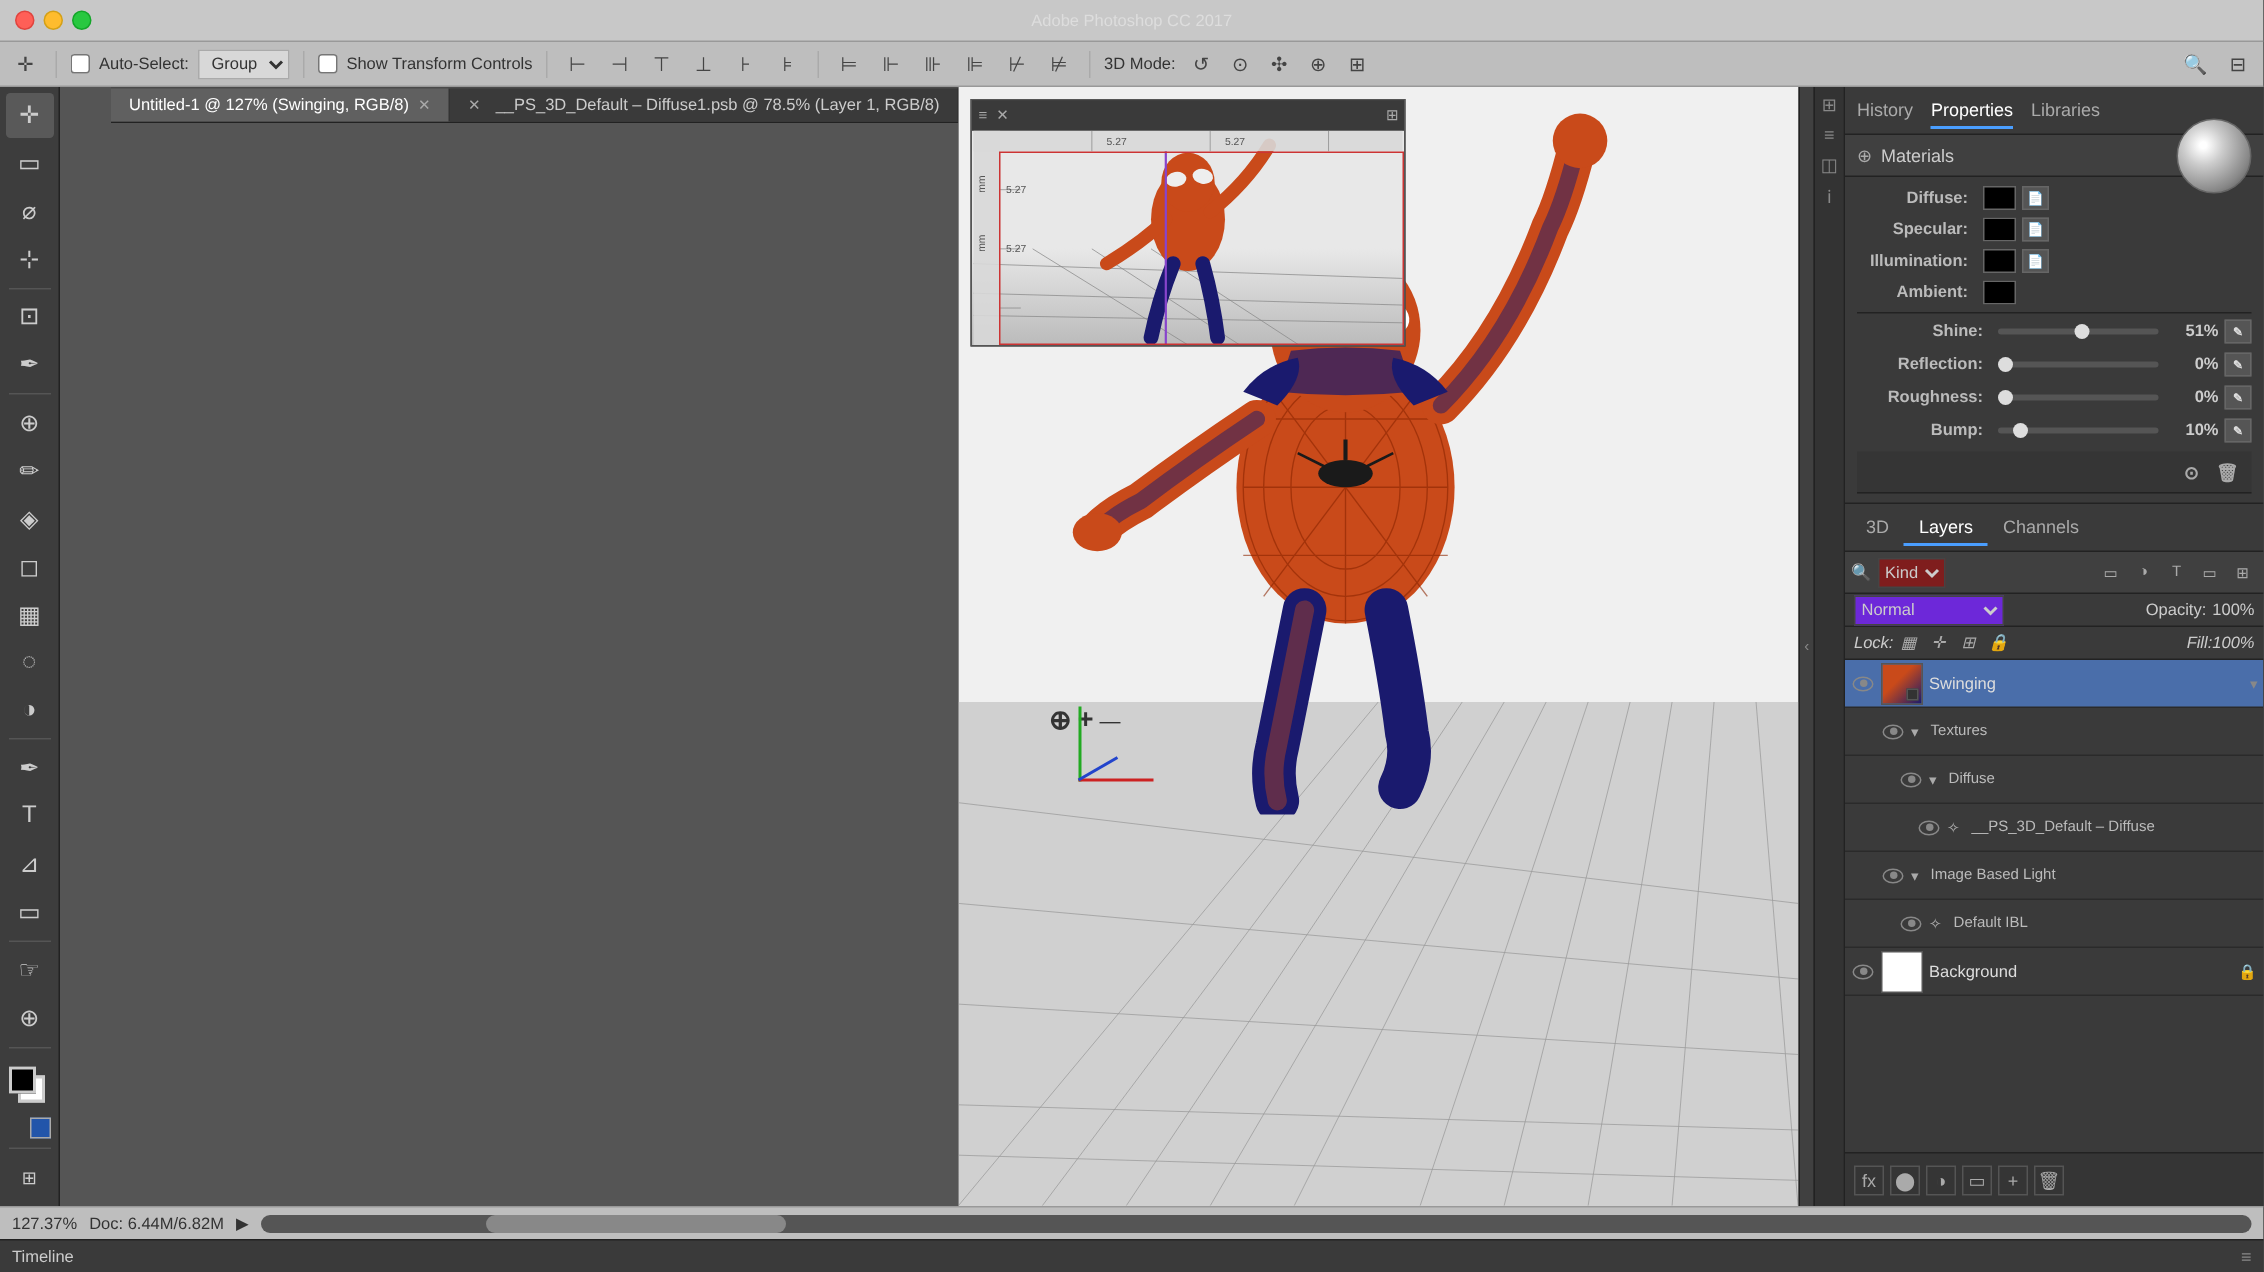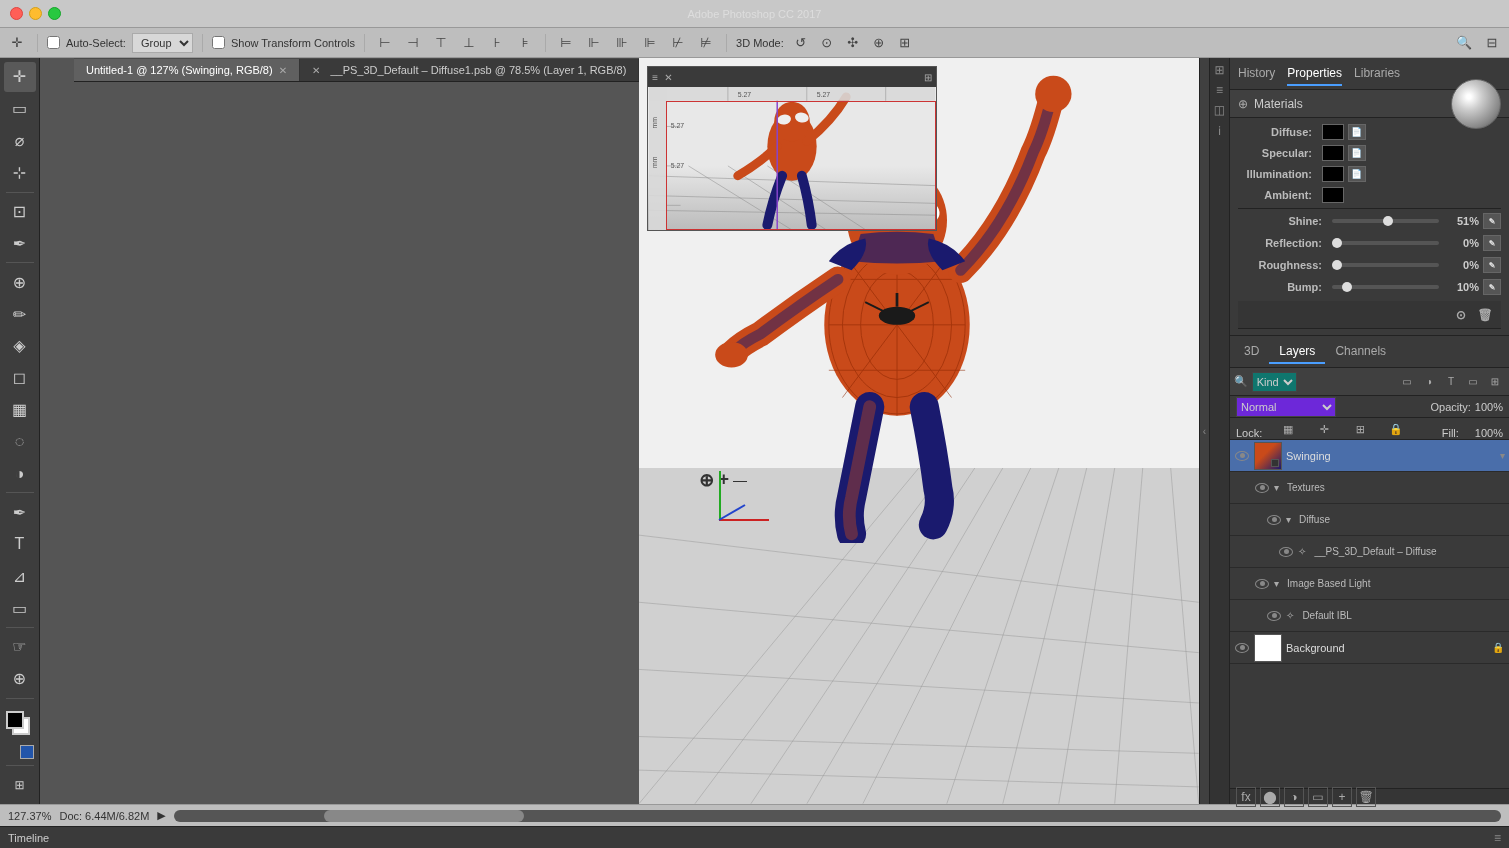--- a/index.html
+++ b/index.html
@@ -106,24 +106,24 @@
     #layers-section { border-top: 1px solid #222; flex: 1; display: flex; flex-direction: column; }
     #layers-panel-tabs {
       height: 32px; display: flex; align-items: center; padding: 0 4px; gap: 0; border-bottom: 1px solid #222; background: #3a3a3a;
     }
     .lp-tab { padding: 4px 10px; font-size: 12px; cursor: pointer; color: #aaa; border-bottom: 2px solid transparent; }
     .lp-tab.active { color: #fff; border-bottom: 2px solid #4a9eff; }
     #layers-toolbar {
       height: 28px; background: #404040; display: flex; align-items: center; padding: 0 4px; gap: 2px;
       border-bottom: 1px solid #222;
     }
-    #kind-select { background: #0f766e; border: 1px solid #444; color: #ccc; height: 20px; font-size: 11px; }
+    #kind-select { background: #7f1d1d; border: 1px solid #444; color: #ccc; height: 20px; font-size: 11px; }
     #blend-select { background: #6d28d9; border: 1px solid #444; color: #ccc; height: 20px; font-size: 11px; width: 100px; }
     #opacity-row { height: 22px; display: flex; align-items: center; padding: 0 6px; gap: 4px; border-bottom: 1px solid #222; font-size: 11px; color: #ccc; }
-    #lock-row { height: 22px; display: flex; align-items: flex-end; padding: 0 6px; gap: 16px; border-bottom: 1px solid #222; font-size: 11px; color: #ccc; }
+    #lock-row { height: 22px; display: flex; align-items: center; padding: 0 6px; gap: 0; border-bottom: 1px solid #222; font-size: 11px; color: #ccc; font-style: italic; }
     
     
     #layers-list { flex: 1; overflow-y: auto; background: #3a3a3a; }
     .layer-item { display: flex; align-items: center; height: 32px; padding: 0 4px; gap: 4px; cursor: pointer; border-bottom: 1px solid #2a2a2a; }
     .layer-item.active { background: #4a6eaa; }
     .layer-vis { width: 16px; height: 16px; display: flex; align-items: center; justify-content: center; cursor: pointer; }
     .eye-icon { width: 14px; height: 10px; background: transparent; border: 1px solid #888; border-radius: 50%; display: flex; align-items: center; justify-content: center; }
     .eye-dot { width: 5px; height: 5px; background: #888; border-radius: 50%; }
     .layer-thumb { width: 28px; height: 28px; border: 1px solid #555; flex-shrink: 0; }
     .layer-name { flex: 1; font-size: 11px; color: #ddd; }
@@ -184,21 +184,21 @@
     .divider-row { height: 1px; background: #222; margin: 4px 0; }
     
     .panel-icon-row {
       height: 28px; display: flex; align-items: center; justify-content: flex-end;
       padding: 0 6px; gap: 4px; border-bottom: 1px solid #222; background: #353535;
     }
     .p-icon { width: 20px; height: 20px; display: flex; align-items: center; justify-content: center; cursor: pointer; color: #aaa; font-size: 12px; }
 
     
     #layers-bottom-bar {
-      height: 16px; background: #353535; display: flex; align-items: center; padding: 0 6px; gap: 4px;
+      height: 36px; background: #353535; display: flex; align-items: center; padding: 0 6px; gap: 4px;
       border-top: 1px solid #222;
     }
     .lb-icon { width: 20px; height: 20px; display: flex; align-items: center; justify-content: center; cursor: pointer; color: #aaa; font-size: 12px; border: 1px solid #555; }
 
     .layer-lock-icon { font-size: 10px; color: #888; }
   </style>
 </head>
 <body>
 
 <div id="titlebar">

